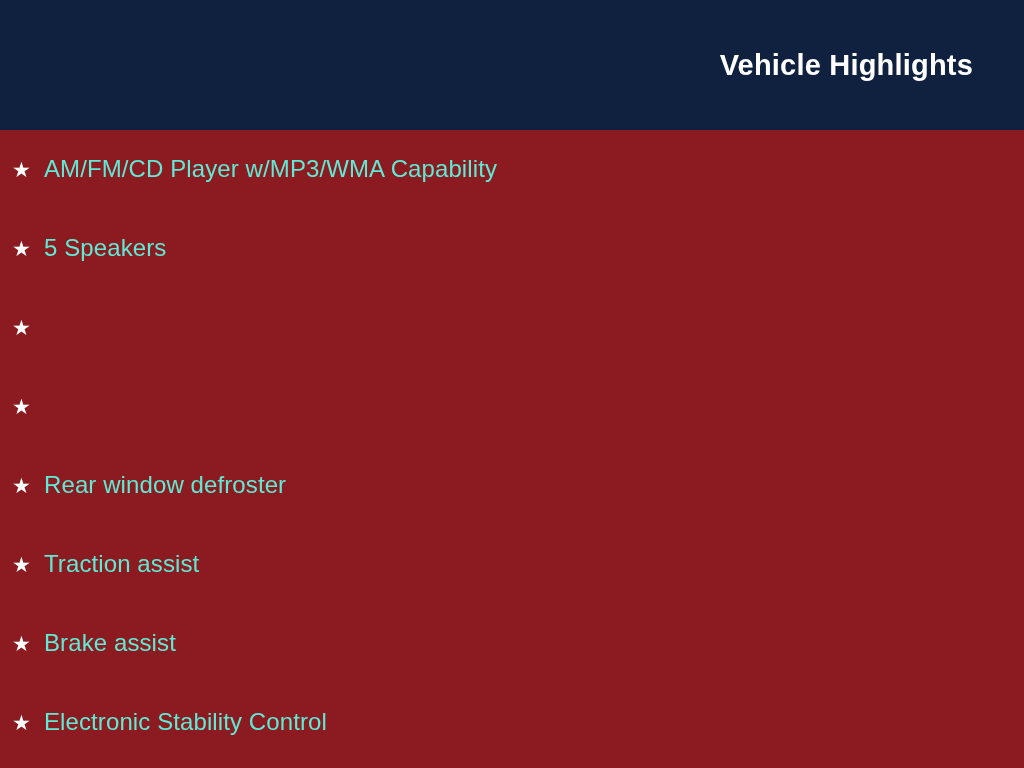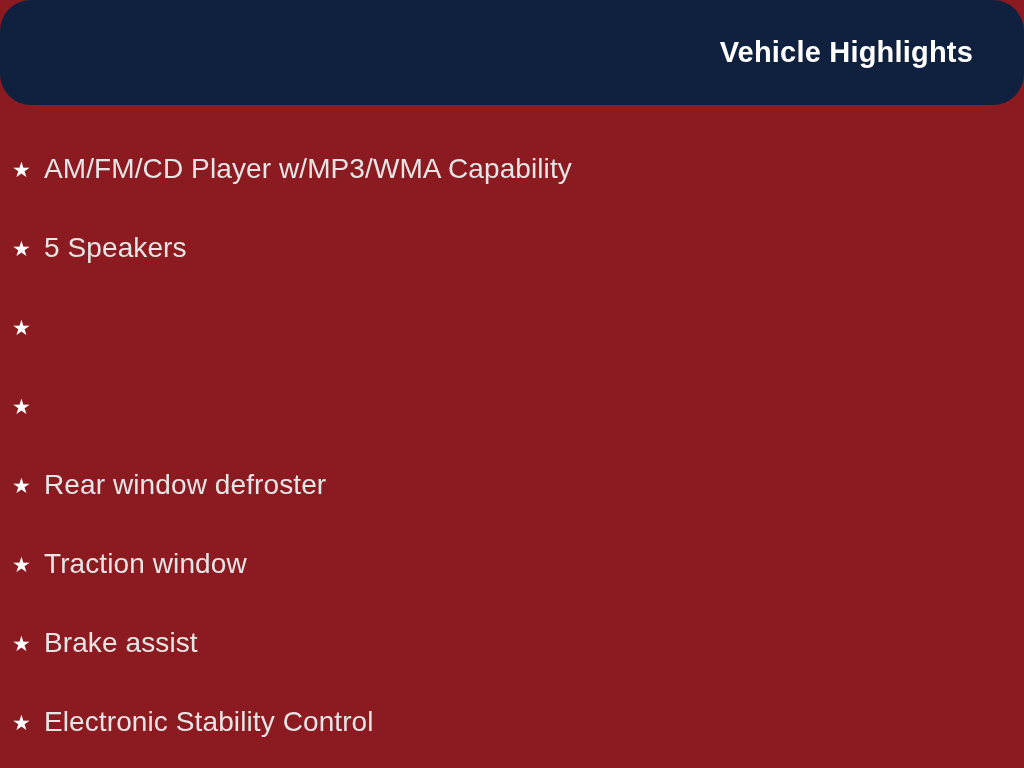--- a/index.html
+++ b/index.html
@@ -19,28 +19,27 @@
     width: 1024px;
     height: 768px;
     background: #8c1b21;
     box-sizing: border-box;
   }
   .slide-header {
     position: absolute;
     left: 0;
     top: 0;
     width: 1024px;
-    height: 105px;
+    height: 130px;
     background: #10213f;
     display: flex;
     align-items: center;
     justify-content: flex-end;
     box-sizing: border-box;
     padding-right: 51px;
-    border-radius: 31px;
   }
   .slide-title {
     color: #ffffff;
     font-size: 29px;
     font-weight: bold;
     letter-spacing: 0.2px;
     line-height: 1;
     white-space: nowrap;
   }
   .highlights-list {
@@ -64,22 +63,22 @@
   }
   .star-bullet {
     flex: 0 0 auto;
     width: 32px;
     color: #ffffff;
     font-size: 21px;
     line-height: 1;
     display: inline-block;
   }
   .highlight-text {
-    color: #e5e5e5;
-    font-size: 28px;
+    color: #5eead4;
+    font-size: 24px;
     font-weight: normal;
     line-height: 1.1;
     letter-spacing: 0.1px;
     white-space: nowrap;
   }
 </style>
 </head>
 <body>
 
 <div class="slide">
@@ -108,21 +107,21 @@
       <span class="star-bullet">★</span>
     </li>
 
     <li class="highlight-item">
       <span class="star-bullet">★</span>
       <span class="highlight-text">Rear window defroster</span>
     </li>
 
     <li class="highlight-item">
       <span class="star-bullet">★</span>
-      <span class="highlight-text">Traction window</span>
+      <span class="highlight-text">Traction assist</span>
     </li>
 
     <li class="highlight-item">
       <span class="star-bullet">★</span>
       <span class="highlight-text">Brake assist</span>
     </li>
 
     <li class="highlight-item">
       <span class="star-bullet">★</span>
       <span class="highlight-text">Electronic Stability Control</span>

